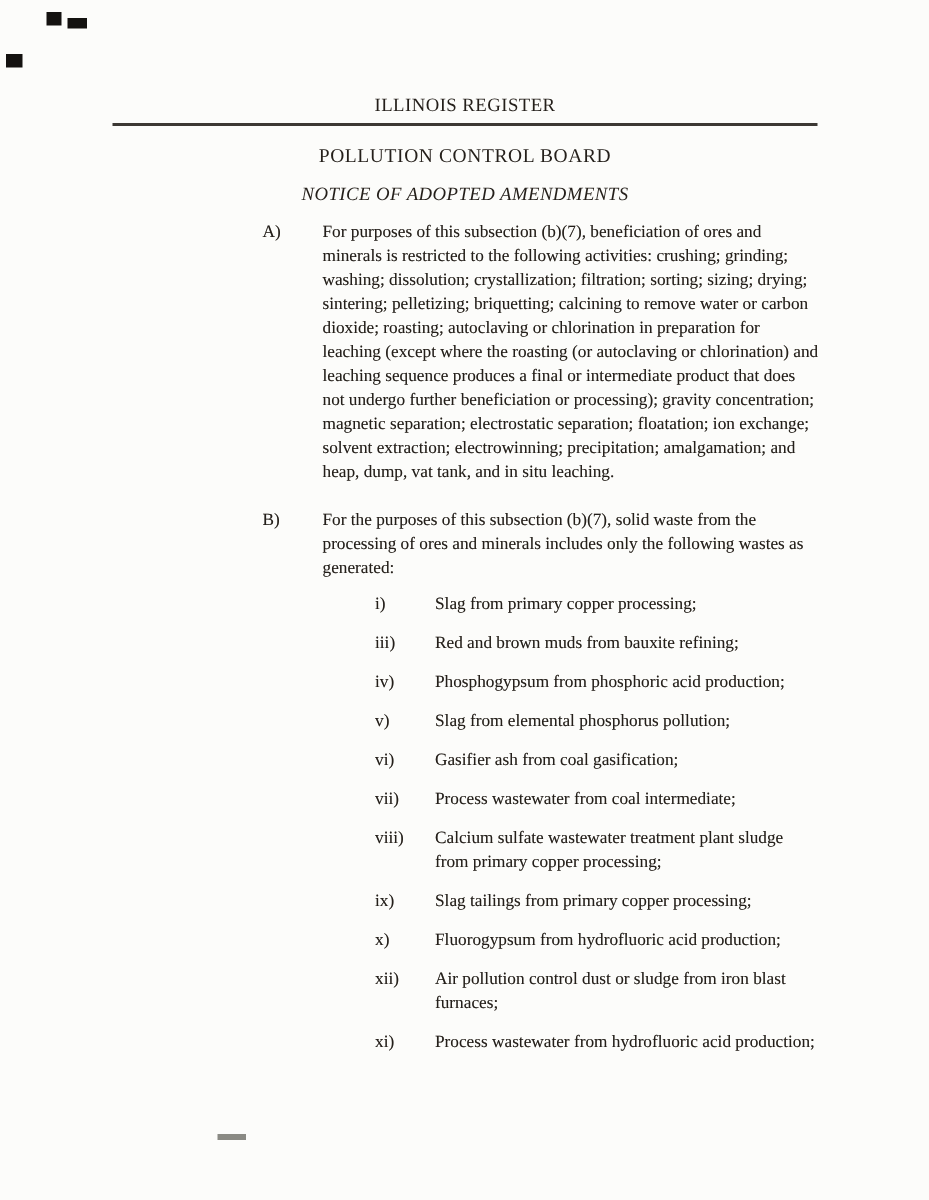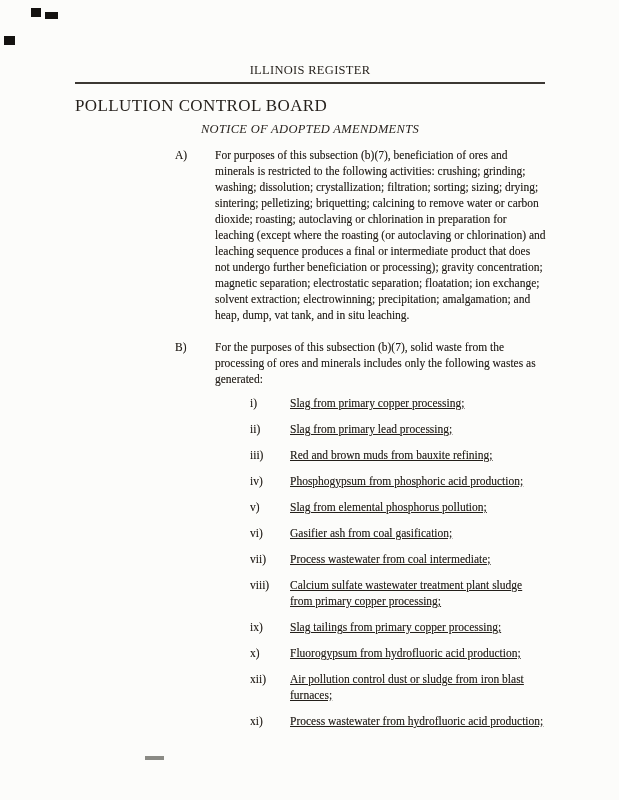--- a/index.html
+++ b/index.html
@@ -34,22 +34,22 @@
     font-size: 12.5px;
     letter-spacing: 0.3px;
     padding-bottom: 4px;
     border-bottom: 2px solid #3c3833;
   }
   .board-title {
     position: absolute;
     left: 75px;
     top: 96px;
     width: 470px;
-    text-align: left;
-    font-size: 17px;
+    text-align: center;
+    font-size: 13px;
     letter-spacing: 0.4px;
   }
   .notice-title {
     position: absolute;
     left: 75px;
     top: 122px;
     width: 470px;
     text-align: center;
     font-size: 12.5px;
     letter-spacing: 0.3px;
@@ -68,21 +68,21 @@
   }
   .section { display: flex; }
   .section.sec-a { margin-bottom: 16px; }
   .section.sec-b { margin-bottom: 8px; }
   .sec-label { width: 40px; flex: 0 0 40px; }
   .sec-text { flex: 1; }
 
   .sublist { margin-left: 75px; }
   .list-item { display: flex; margin-bottom: 10px; }
   .item-label { width: 40px; flex: 0 0 40px; }
-  .item-text { flex: 1; text-decoration: underline; }
+  .item-text { flex: 1; }
 </style>
 </head>
 <body>
 
 <div class="page">
 
   <div class="artifact a1"></div>
   <div class="artifact a2"></div>
   <div class="artifact a3"></div>
   <div class="artifact a4"></div>
@@ -107,24 +107,20 @@
       <div class="sec-text">For the purposes of this subsection (b)(7), solid waste from the processing of ores and minerals includes only the following wastes as generated:</div>
     </div>
 
     <div class="sublist">
 
       <div class="list-item">
         <div class="item-label">i)</div>
         <div class="item-text">Slag from primary copper processing;</div>
       </div>
 
-      <div class="list-item">
-        <div class="item-label">ii)</div>
-        <div class="item-text">Slag from primary lead processing;</div>
-      </div>
 
       <div class="list-item">
         <div class="item-label">iii)</div>
         <div class="item-text">Red and brown muds from bauxite refining;</div>
       </div>
 
       <div class="list-item">
         <div class="item-label">iv)</div>
         <div class="item-text">Phosphogypsum from phosphoric acid production;</div>
       </div>

